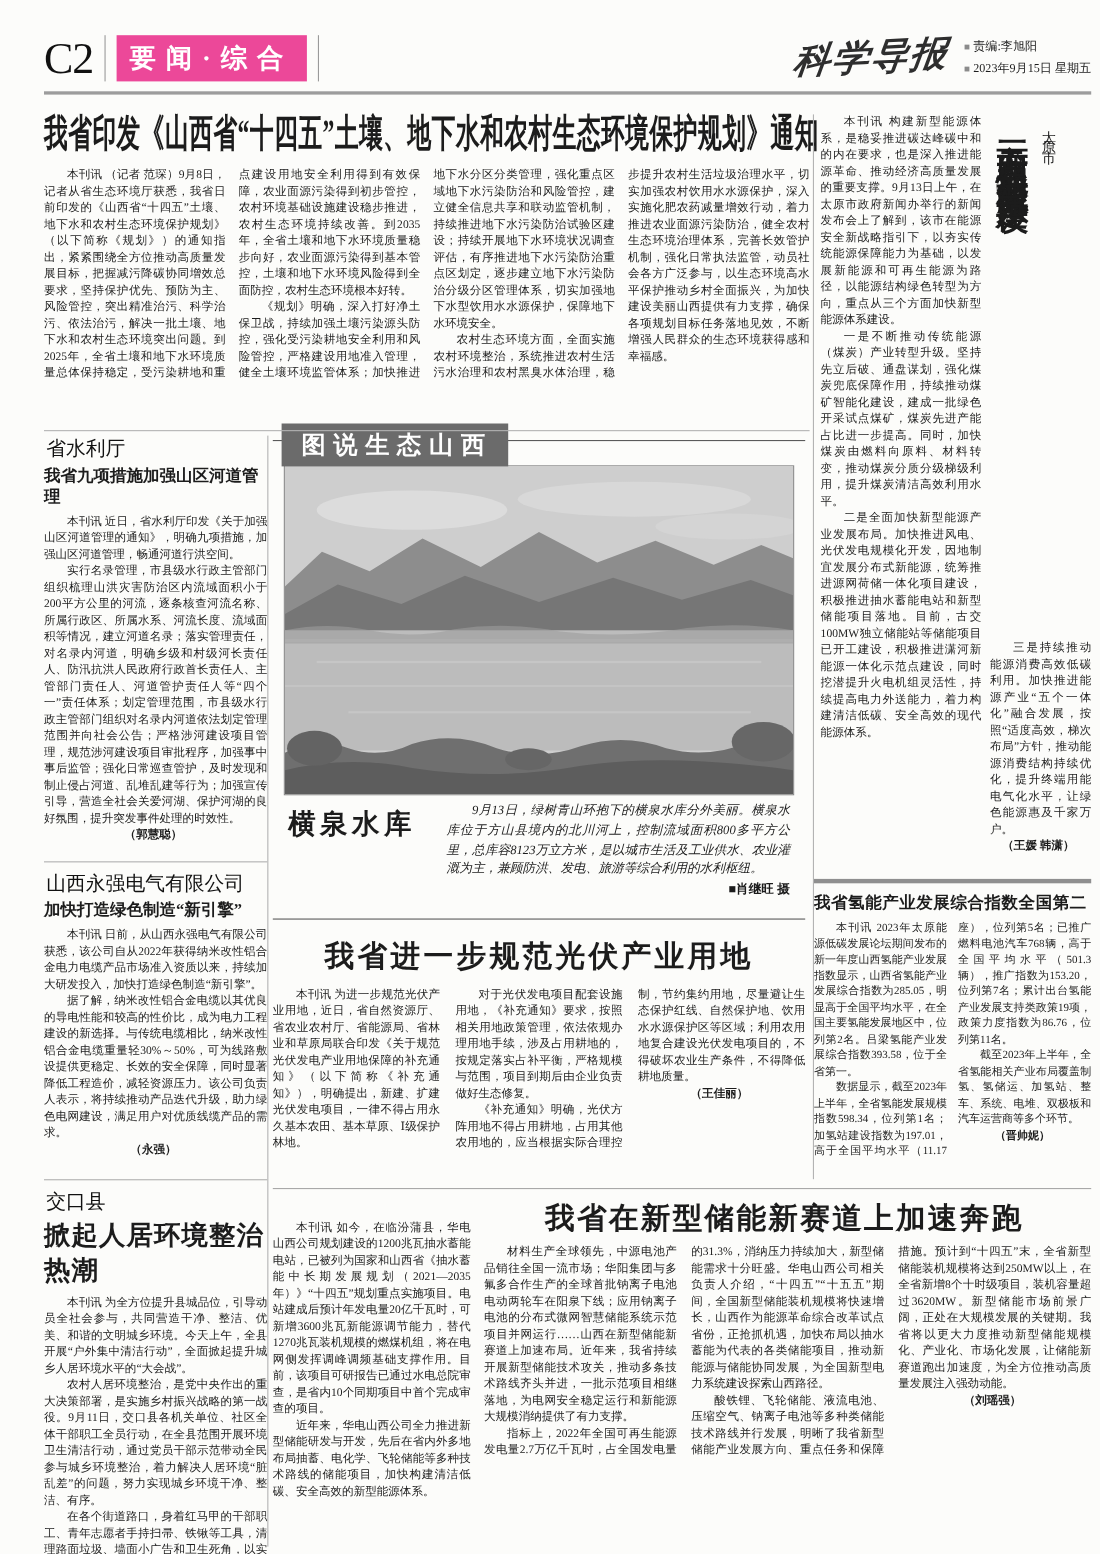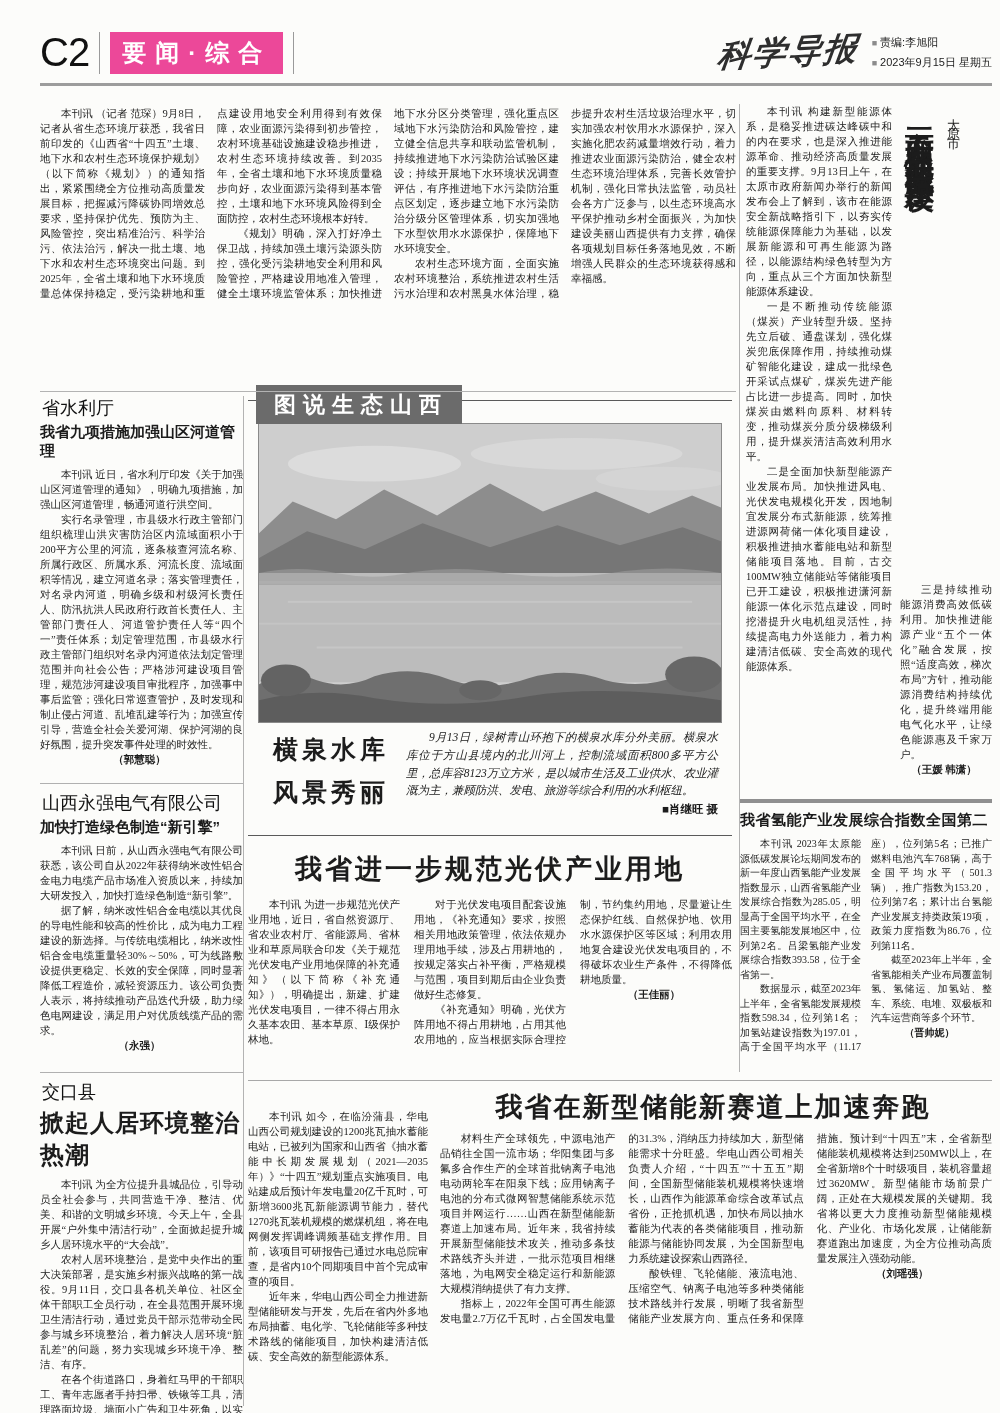--- a/index.html
+++ b/index.html
@@ -1,18 +1,18 @@
 <!DOCTYPE html>
 <html><head>
 <meta charset="utf-8">
 <style>
   html,body{margin:0;padding:0;background:#e8e8e6;}
   #page{position:relative;width:1000px;height:1413px;background:#fcfcfa;margin:0 auto;
         font-family:"Liberation Serif","DejaVu Serif",serif;color:#1c1c1c;overflow:hidden;}
-  .hd-sans{font-family:Liberation Sans, sans-serif;}
+  .hd-sans{font-family:Liberation Serif, serif;}
   
   #header{position:absolute;left:40px;top:26px;width:952px;height:60px;
           display:flex;align-items:center;border-bottom:3px solid #9c9c9c;padding-bottom:4px;box-sizing:border-box;}
   .page-code{font-size:40px;font-weight:500;letter-spacing:-1px;color:#111;}
   .hsep{width:1px;height:42px;background:#9a9a9a;margin:0 10px;}
   .section-box{background:#ec4899;color:#fff;font-weight:900;font-size:24px;
                padding:5px 12px;letter-spacing:9px;white-space:nowrap;}
   .header-right{margin-left:auto;display:flex;align-items:center;gap:14px;}
   .masthead{font-size:33px;font-weight:bold;font-style:italic;color:#2e2e2e;
             transform:skewX(-10deg) rotate(-3deg);letter-spacing:2px;}
@@ -45,21 +45,21 @@
   #jiaokou .sec-hl{font-size:24px;letter-spacing:1px;}
   .sec-rule{border-top:1px solid #b0b0b0;padding-top:7px;}
   
   #photo-box{position:absolute;left:248px;top:400px;width:484px;height:436px;
              border-top:1px solid #5a5a5a;border-bottom:1px solid #5a5a5a;box-sizing:border-box;}
   .photo-tab{position:absolute;top:-16px;left:8px;background:#6b6b6b;color:#fff;
              font-weight:900;font-size:22px;letter-spacing:7px;padding:5px 14px 4px 18px;}
   .photo-frame{margin:22px 10px 6px 10px;height:300px;border:1px solid #8a8a8a;box-sizing:border-box;overflow:hidden;}
   .photo-frame svg{display:block;width:100%;height:100%;}
   .caption-row{display:flex;margin:6px 14px 0 14px;}
-  .cap-title{width:138px;font-weight:900;font-size:25px;line-height:1.7;text-align:center;letter-spacing:4px;}
+  .cap-title{width:138px;font-weight:900;font-size:25px;line-height:1.7;text-align:left;letter-spacing:4px;}
   .cap-text{flex:1;font-size:11.5px;font-style:italic;line-height:1.55;text-align:justify;padding-left:6px;}
   .cap-text .para{text-indent:2em;}
   .cap-credit{display:block;text-align:right;font-weight:bold;font-style:normal;margin-top:1px;}
   
   #solar{position:absolute;left:248px;top:845px;width:484px;height:227px;}
   .solar-hl{text-align:center;font-size:27px;font-weight:900;letter-spacing:3px;margin-top:6px;}
   .solar-sub{text-align:center;font-size:14px;margin-top:8px;letter-spacing:1px;}
   #solar .body-txt{margin-top:10px;column-count:3;column-gap:14px;height:150px;}
   
   #hydrogen{position:absolute;left:740px;top:799px;width:252px;height:273px;border-top:4px solid #8f8f8f;box-sizing:border-box;}
@@ -84,20 +84,21 @@
     <div class="header-right">
       <div class="masthead">科学导报</div>
       <div class="pubinfo hd-sans">
         <div><span class="sq">■</span><span>责编:李旭阳</span></div>
         <div><span class="sq">■</span><span>2023年9月15日  星期五</span></div>
       </div>
     </div>
   </div>
 
   <div id="top-article">
+    <div class="main-hl hd-sans"><span>我省印发《山西省“十四五”土壤、地下水和农村生态环境保护规划》通知</span></div>
     <div class="body-txt">
       <div>
           <p class="para">本刊讯 （记者 范琛）9月8日，记者从省生态环境厅获悉，我省日前印发的《山西省“十四五”土壤、地下水和农村生态环境保护规划》（以下简称《规划》）的通知指出，紧紧围绕全方位推动高质量发展目标，把握减污降碳协同增效总要求，坚持保护优先、预防为主、风险管控，突出精准治污、科学治污、依法治污，解决一批土壤、地下水和农村生态环境突出问题。到2025年，全省土壤和地下水环境质量总体保持稳定，受污染耕地和重点建设用地安全利用得到有效保障，农业面源污染得到初步管控，农村环境基础设施建设稳步推进，农村生态环境持续改善。到2035年，全省土壤和地下水环境质量稳步向好，农业面源污染得到基本管控，土壤和地下水环境风险得到全面防控，农村生态环境根本好转。</p>
           <p class="para">《规划》明确，深入打好净土保卫战，持续加强土壤污染源头防控，强化受污染耕地安全利用和风险管控，严格建设用地准入管理，健全土壤环境监管体系；加快推进地下水分区分类管理，强化重点区域地下水污染防治和风险管控，建立健全信息共享和联动监管机制，持续推进地下水污染防治试验区建设；持续开展地下水环境状况调查评估，有序推进地下水污染防治重点区划定，逐步建立地下水污染防治分级分区管理体系，切实加强地下水型饮用水水源保护，保障地下水环境安全。</p>
           <p class="para">农村生态环境方面，全面实施农村环境整治，系统推进农村生活污水治理和农村黑臭水体治理，稳步提升农村生活垃圾治理水平，切实加强农村饮用水水源保护，深入实施化肥农药减量增效行动，着力推进农业面源污染防治，健全农村生态环境治理体系，完善长效管护机制，强化日常执法监管，动员社会各方广泛参与，以生态环境高水平保护推动乡村全面振兴，为加快建设美丽山西提供有力支撑，确保各项规划目标任务落地见效，不断增强人民群众的生态环境获得感和幸福感。</p>
         </div>
     </div>
   </div>
 
   <div id="taiyuan">
@@ -178,21 +179,20 @@
         <path d="M0,262 Q30,246 60,258 Q90,268 120,254 Q160,242 200,258 Q240,270 280,256 Q320,244 360,258 Q400,268 440,252 Q460,246 480,256 L480,300 L0,300 Z" fill="#6f6f6f"></path>
         <path d="M0,278 Q60,264 120,276 Q200,288 280,274 Q360,262 480,278 L480,300 L0,300 Z" fill="#5d5d5d"></path>
         <ellipse cx="28" cy="258" rx="26" ry="16" fill="#636363"></ellipse>
         <ellipse cx="452" cy="252" rx="30" ry="18" fill="#676767"></ellipse>
         <ellipse cx="230" cy="268" rx="22" ry="10" fill="#666666"></ellipse>
       </svg>
     </div>
     <div class="caption-row">
       <div class="cap-title">
         <div>横泉水库</div>
-        <div>风景秀丽</div>
       </div>
       <div class="cap-text">
         <p class="para">9月13日，绿树青山环抱下的横泉水库分外美丽。横泉水库位于方山县境内的北川河上，控制流域面积800多平方公里，总库容8123万立方米，是以城市生活及工业供水、农业灌溉为主，兼顾防洪、发电、旅游等综合利用的水利枢纽。</p>
         <span class="cap-credit">■肖继旺 摄</span>
       </div>
     </div>
   </div>
 
   <div id="solar">
     <div class="solar-hl">我省进一步规范光伏产业用地</div>

